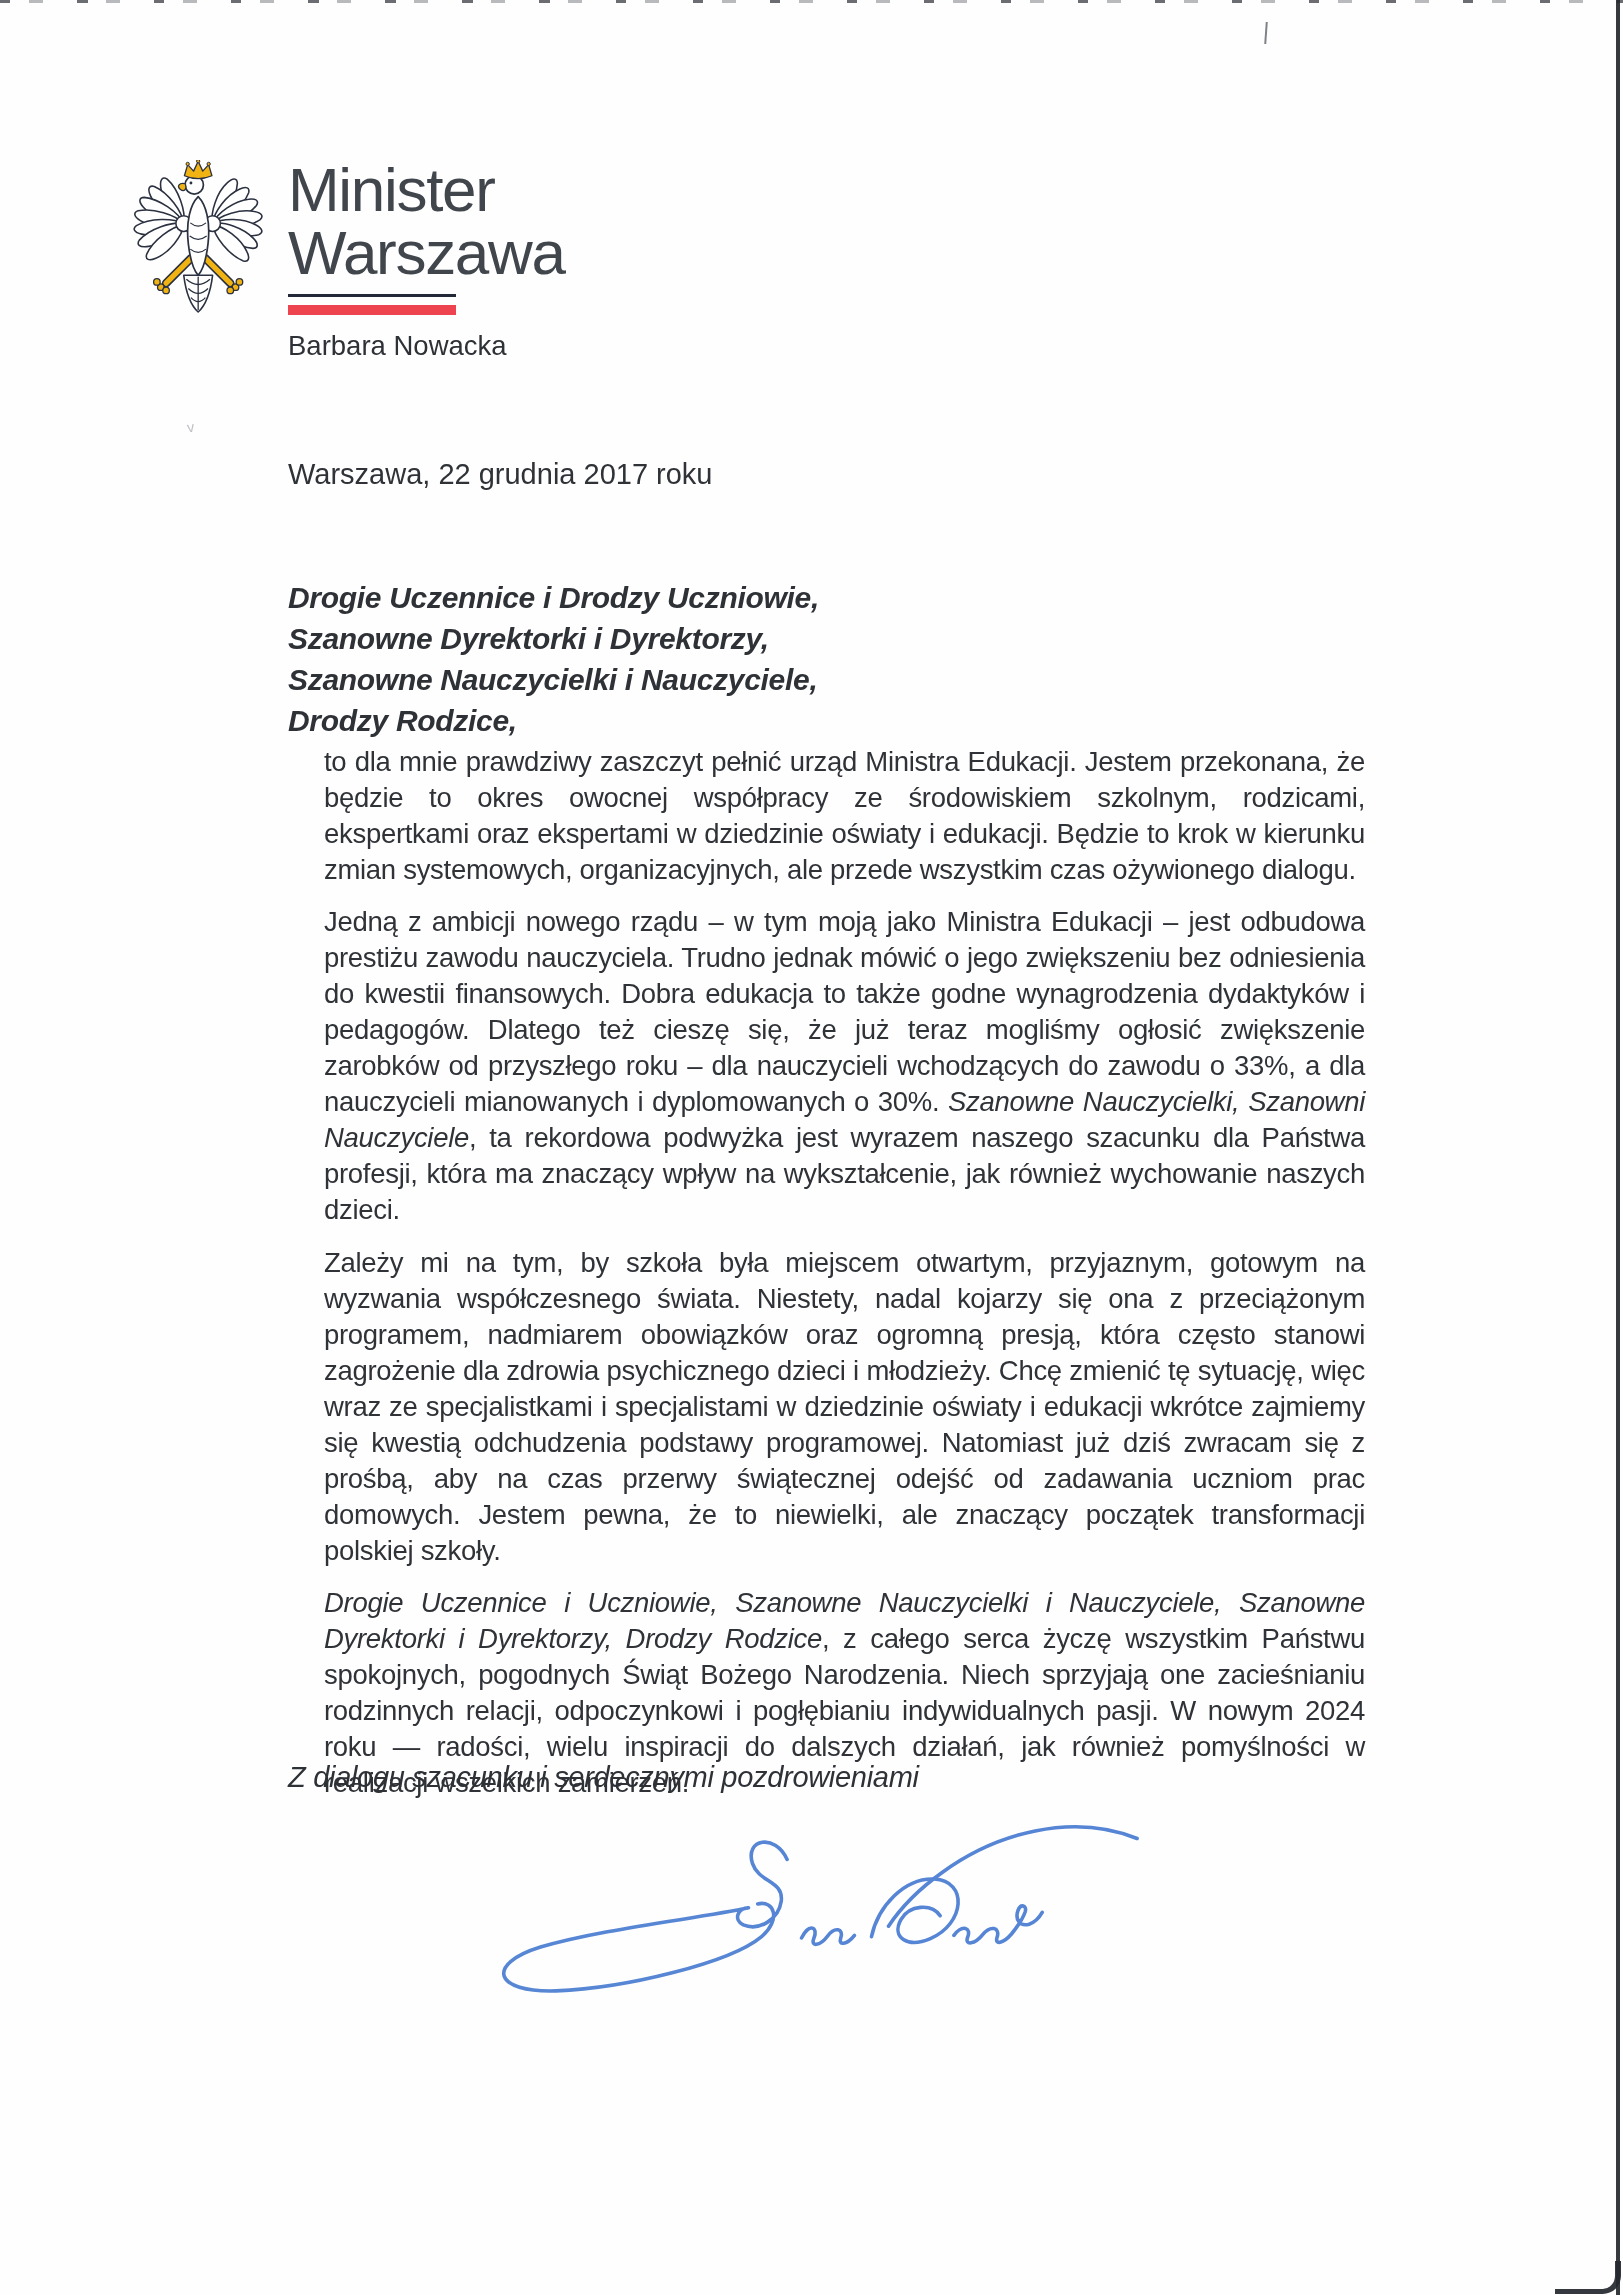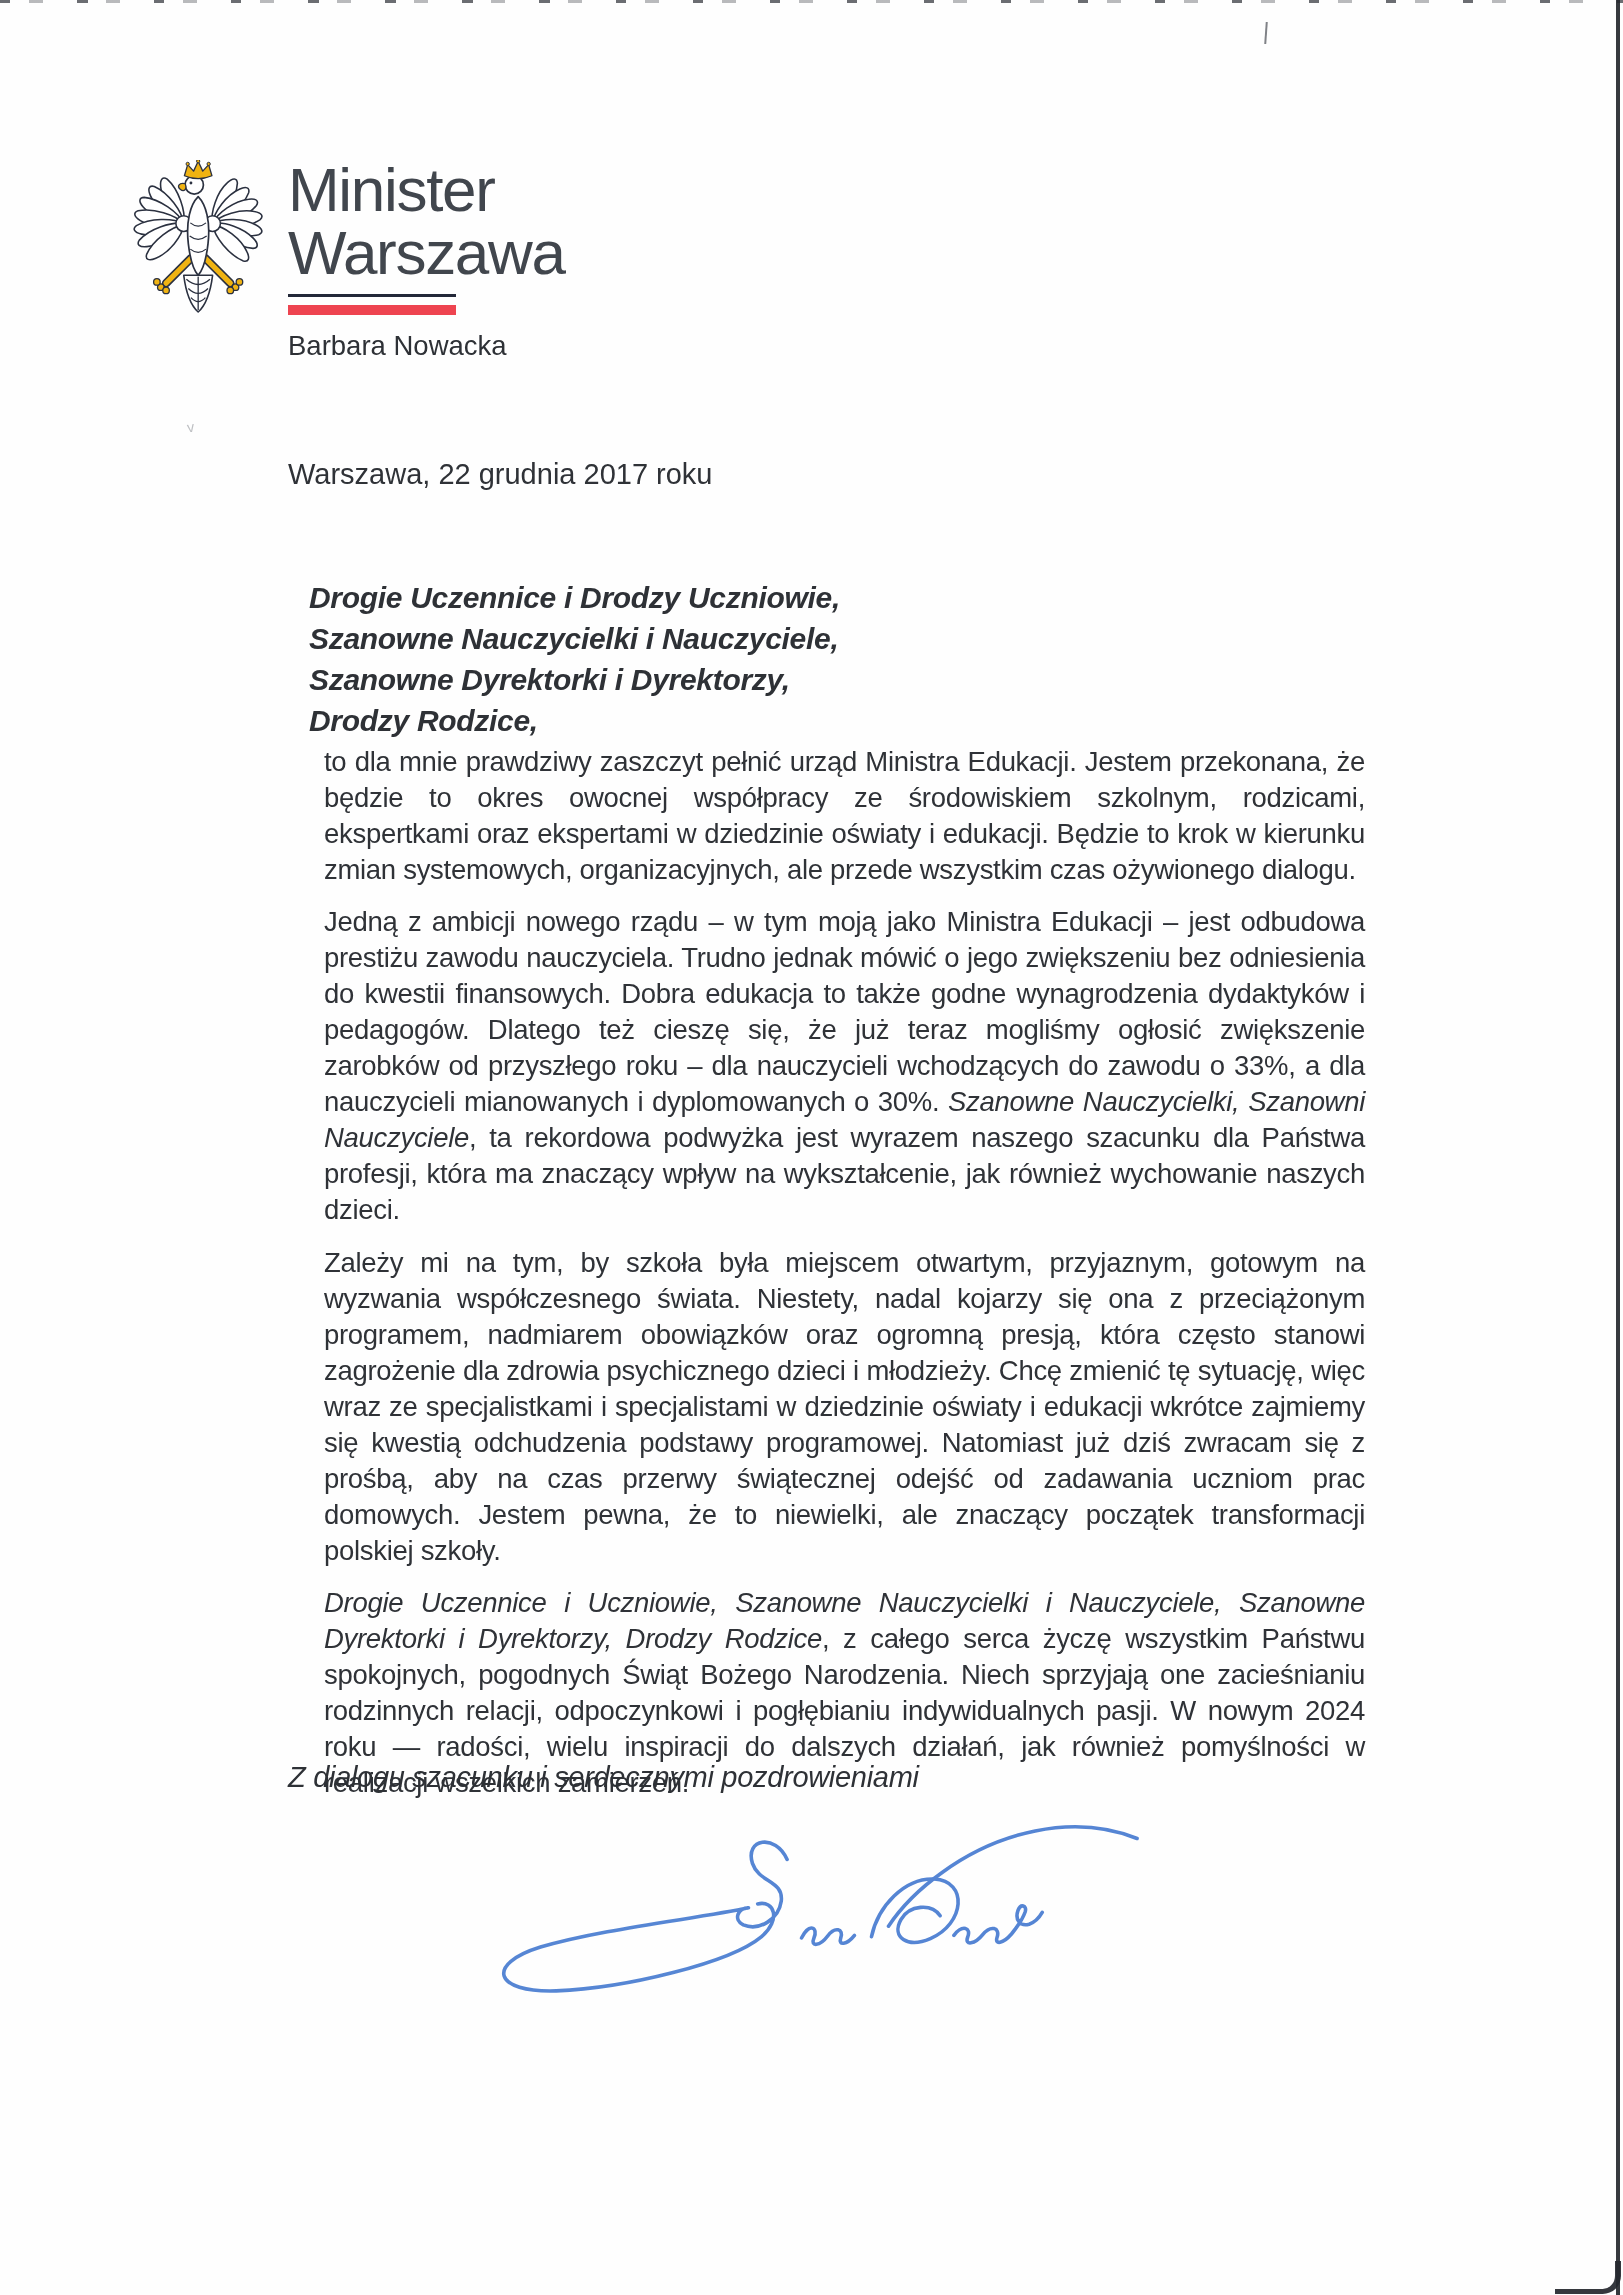--- a/index.html
+++ b/index.html
@@ -48,21 +48,21 @@
   .rule-dark{position:absolute;left:288px;top:294px;width:168px;height:2.6px;background:#232838;}
   .rule-red{position:absolute;left:288px;top:305px;width:168px;height:9.8px;background:#ee4450;}
   .lh-name{position:absolute;left:288px;top:330px;font-size:27.5px;color:#2e3136;text-align:right;}
   
   .dateline{position:absolute;left:288px;top:458px;font-size:29px;color:#2f3237;}
   .salutation{
     position:absolute;left:288px;top:577px;
     font-size:30px;line-height:41px;font-weight:700;font-style:italic;
     color:#2e3136;letter-spacing:-0.3px;
   }
-  .salutation span{display:block;margin-left:21px;}
+  .salutation span{display:block;}
   .body-col{
     position:absolute;left:288px;top:744px;width:1041px;
     font-size:27.5px;line-height:36px;letter-spacing:-0.3px;
     text-align:justify;color:#2f3237;margin-left:36px;
   }
   .body-col p{margin:0 0 16.4px 0;}
   .body-col p:last-child{margin-bottom:0;}
   .body-col em{font-style:italic;}
   .closing{
     position:absolute;left:288px;top:1761px;
@@ -152,22 +152,22 @@
     <div>Warszawa</div>
   </div>
   <div class="rule-dark"></div>
   <div class="rule-red"></div>
   <div class="lh-name">Barbara Nowacka</div>
 
   <div class="dateline">Warszawa, 22 grudnia 2017 roku</div>
 
   <div class="salutation">
     <span>Drogie Uczennice i Drodzy Uczniowie,</span>
+    <span>Szanowne Dyrektorki i Dyrektorzy,</span>
     <span>Szanowne Nauczycielki i Nauczyciele,</span>
-    <span>Szanowne Dyrektorki i Dyrektorzy,</span>
     <span>Drodzy Rodzice,</span>
   </div>
 
   <div class="body-col">
     <p>to dla mnie prawdziwy zaszczyt pełnić urząd Ministra Edukacji. Jestem przekonana, że będzie to okres owocnej współpracy ze środowiskiem szkolnym, rodzicami, ekspertkami oraz ekspertami w dziedzinie oświaty i edukacji. Będzie to krok w kierunku zmian systemowych, organizacyjnych, ale przede wszystkim czas ożywionego dialogu.</p>
     <p><span>Jedną z ambicji nowego rządu – w tym moją jako Ministra Edukacji – jest odbudowa prestiżu zawodu nauczyciela. Trudno jednak mówić o jego zwiększeniu bez odniesienia do kwestii finansowych. Dobra edukacja to także godne wynagrodzenia dydaktyków i pedagogów. Dlatego też cieszę się, że już teraz mogliśmy ogłosić zwiększenie zarobków od przyszłego roku – dla nauczycieli wchodzących do zawodu o 33%, a dla nauczycieli mianowanych i dyplomowanych o 30%. </span><em>Szanowne Nauczycielki, Szanowni Nauczyciele</em><span>, ta rekordowa podwyżka jest wyrazem naszego szacunku dla Państwa profesji, która ma znaczący wpływ na wykształcenie, jak również wychowanie naszych dzieci.</span></p>
     <p>Zależy mi na tym, by szkoła była miejscem otwartym, przyjaznym, gotowym na wyzwania współczesnego świata. Niestety, nadal kojarzy się ona z przeciążonym programem, nadmiarem obowiązków oraz ogromną presją, która często stanowi zagrożenie dla zdrowia psychicznego dzieci i młodzieży. Chcę zmienić tę sytuację, więc wraz ze specjalistkami i specjalistami w dziedzinie oświaty i edukacji wkrótce zajmiemy się kwestią odchudzenia podstawy programowej. Natomiast już dziś zwracam się z prośbą, aby na czas przerwy świątecznej odejść od zadawania uczniom prac domowych. Jestem pewna, że to niewielki, ale znaczący początek transformacji polskiej szkoły.</p>
     <p><em>Drogie Uczennice i Uczniowie, Szanowne Nauczycielki i Nauczyciele, Szanowne Dyrektorki i Dyrektorzy, Drodzy Rodzice</em><span>, z całego serca życzę wszystkim Państwu spokojnych, pogodnych Świąt Bożego Narodzenia. Niech sprzyjają one zacieśnianiu rodzinnych relacji, odpoczynkowi i pogłębianiu indywidualnych pasji. W nowym 2024 roku — radości, wielu inspiracji do dalszych działań, jak również pomyślności w realizacji wszelkich zamierzeń.</span></p>
   </div>
 

